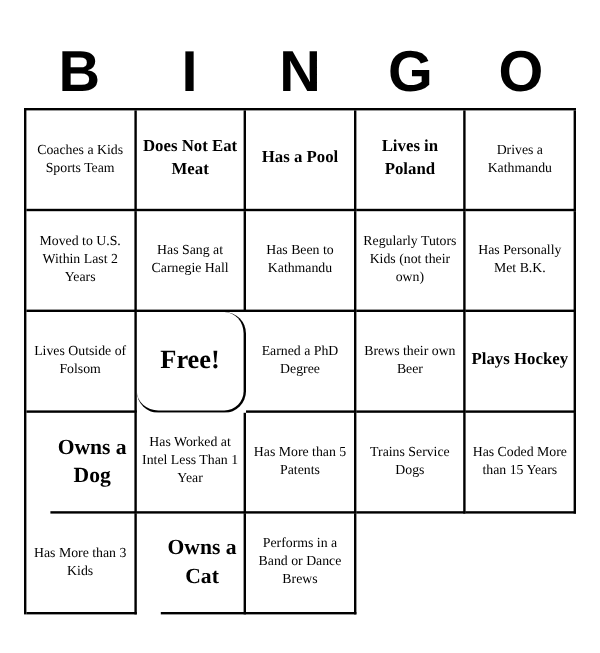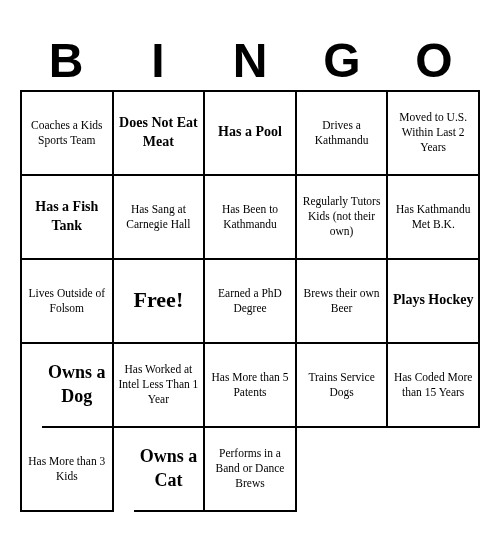--- a/index.html
+++ b/index.html
@@ -43,20 +43,21 @@
       justify-content: center;
       text-align: center;
       padding: 1px;
       font-size: 11.5px;
       font-family: Liberation Serif, serif;
       line-height: 1.3;
     }
     .bingo-cell.free {
       font-size: 22px;
       font-weight: bold;
+      border-radius: 18px;
     }
     .bingo-cell.large-text {
       font-size: 18px;
       font-weight: bold;
       margin-left: 20px;
     }
     .bingo-cell.medium-text {
       font-size: 14px;
       font-weight: bold;
     }
@@ -69,27 +70,27 @@
   <div class="bingo-letter">B</div>
       <div class="bingo-letter">I</div>
       <div class="bingo-letter">N</div>
       <div class="bingo-letter">G</div>
       <div class="bingo-letter">O</div>
     </div>
   <div class="bingo-grid">
   <div class="bingo-cell">Coaches a Kids Sports Team</div>
       <div class="bingo-cell medium-text">Does Not Eat Meat</div>
       <div class="bingo-cell medium-text">Has a Pool</div>
+      <div class="bingo-cell medium-text">Lives in Poland</div>
       <div class="bingo-cell">Drives a Kathmandu</div>
       <div class="bingo-cell">Moved to U.S. Within Last 2 Years</div>
-      <div class="bingo-cell medium-text">Has a Fish Tank</div>
       <div class="bingo-cell">Has Sang at Carnegie Hall</div>
       <div class="bingo-cell">Has Been to Kathmandu</div>
       <div class="bingo-cell">Regularly Tutors Kids (not their own)</div>
-      <div class="bingo-cell">Has Kathmandu Met B.K.</div>
+      <div class="bingo-cell">Has Personally Met B.K.</div>
       <div class="bingo-cell">Lives Outside of Folsom</div>
       <div class="bingo-cell free">Free!</div>
       <div class="bingo-cell">Earned a PhD Degree</div>
       <div class="bingo-cell">Brews their own Beer</div>
       <div class="bingo-cell medium-text">Plays Hockey</div>
       <div class="bingo-cell large-text">Owns a Dog</div>
       <div class="bingo-cell">Has Worked at Intel Less Than 1 Year</div>
       <div class="bingo-cell">Has More than 5 Patents</div>
       <div class="bingo-cell">Trains Service Dogs</div>
       <div class="bingo-cell">Has Coded More than 15 Years</div>

